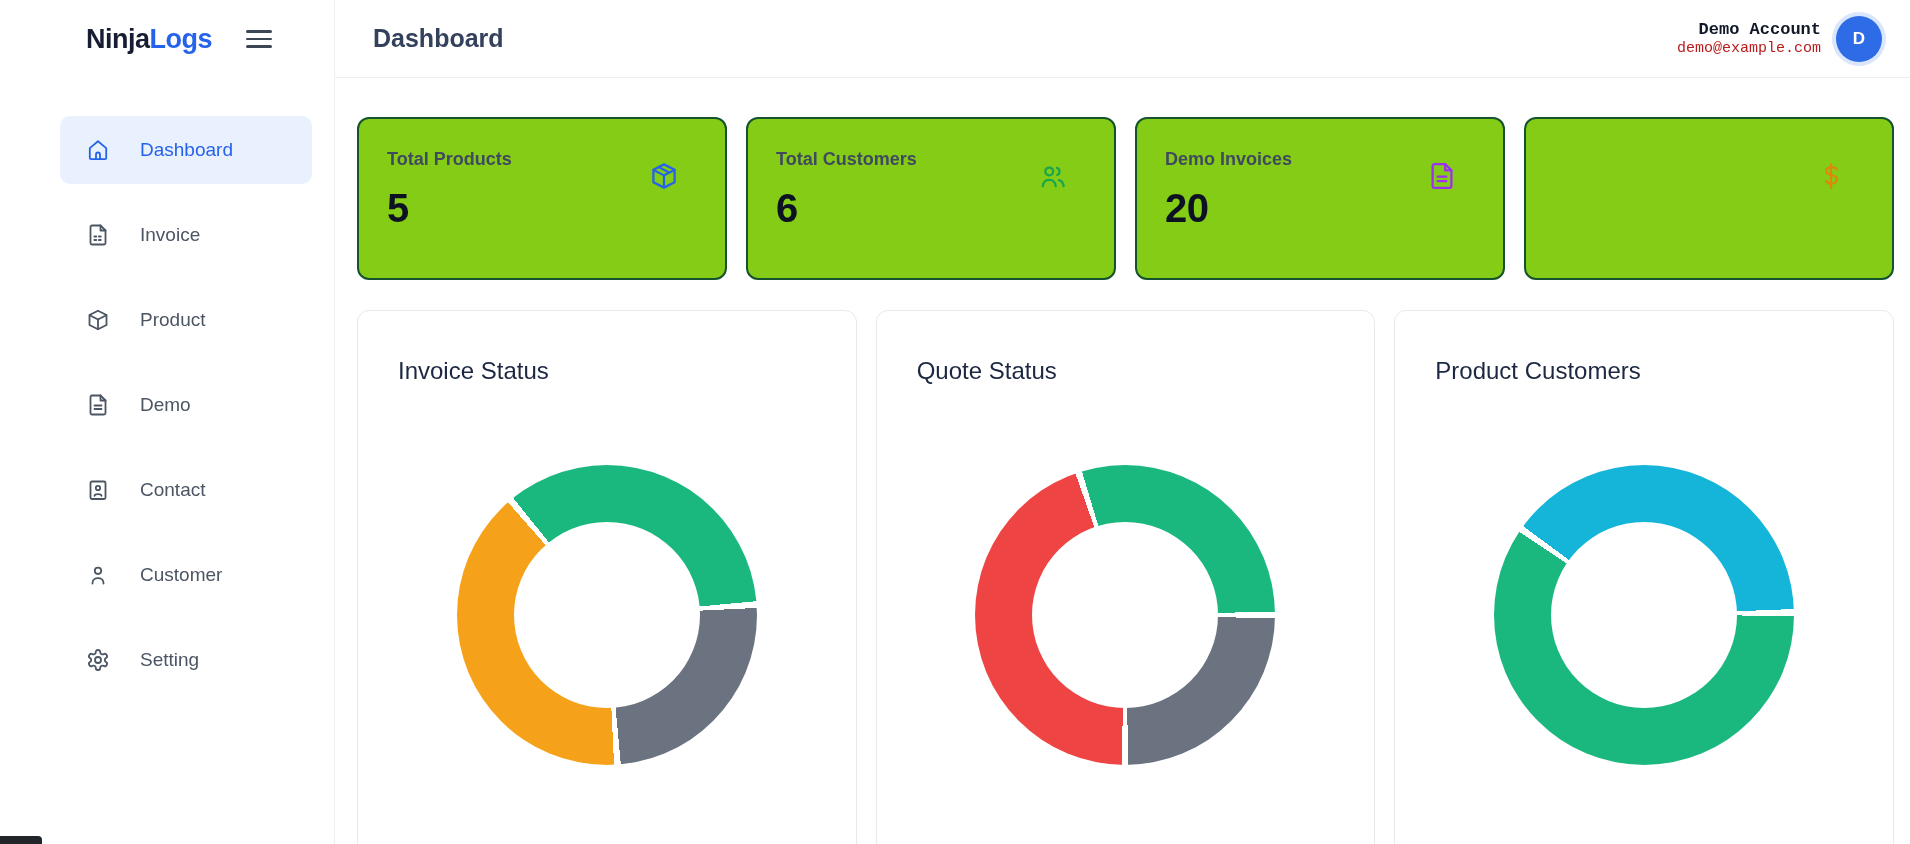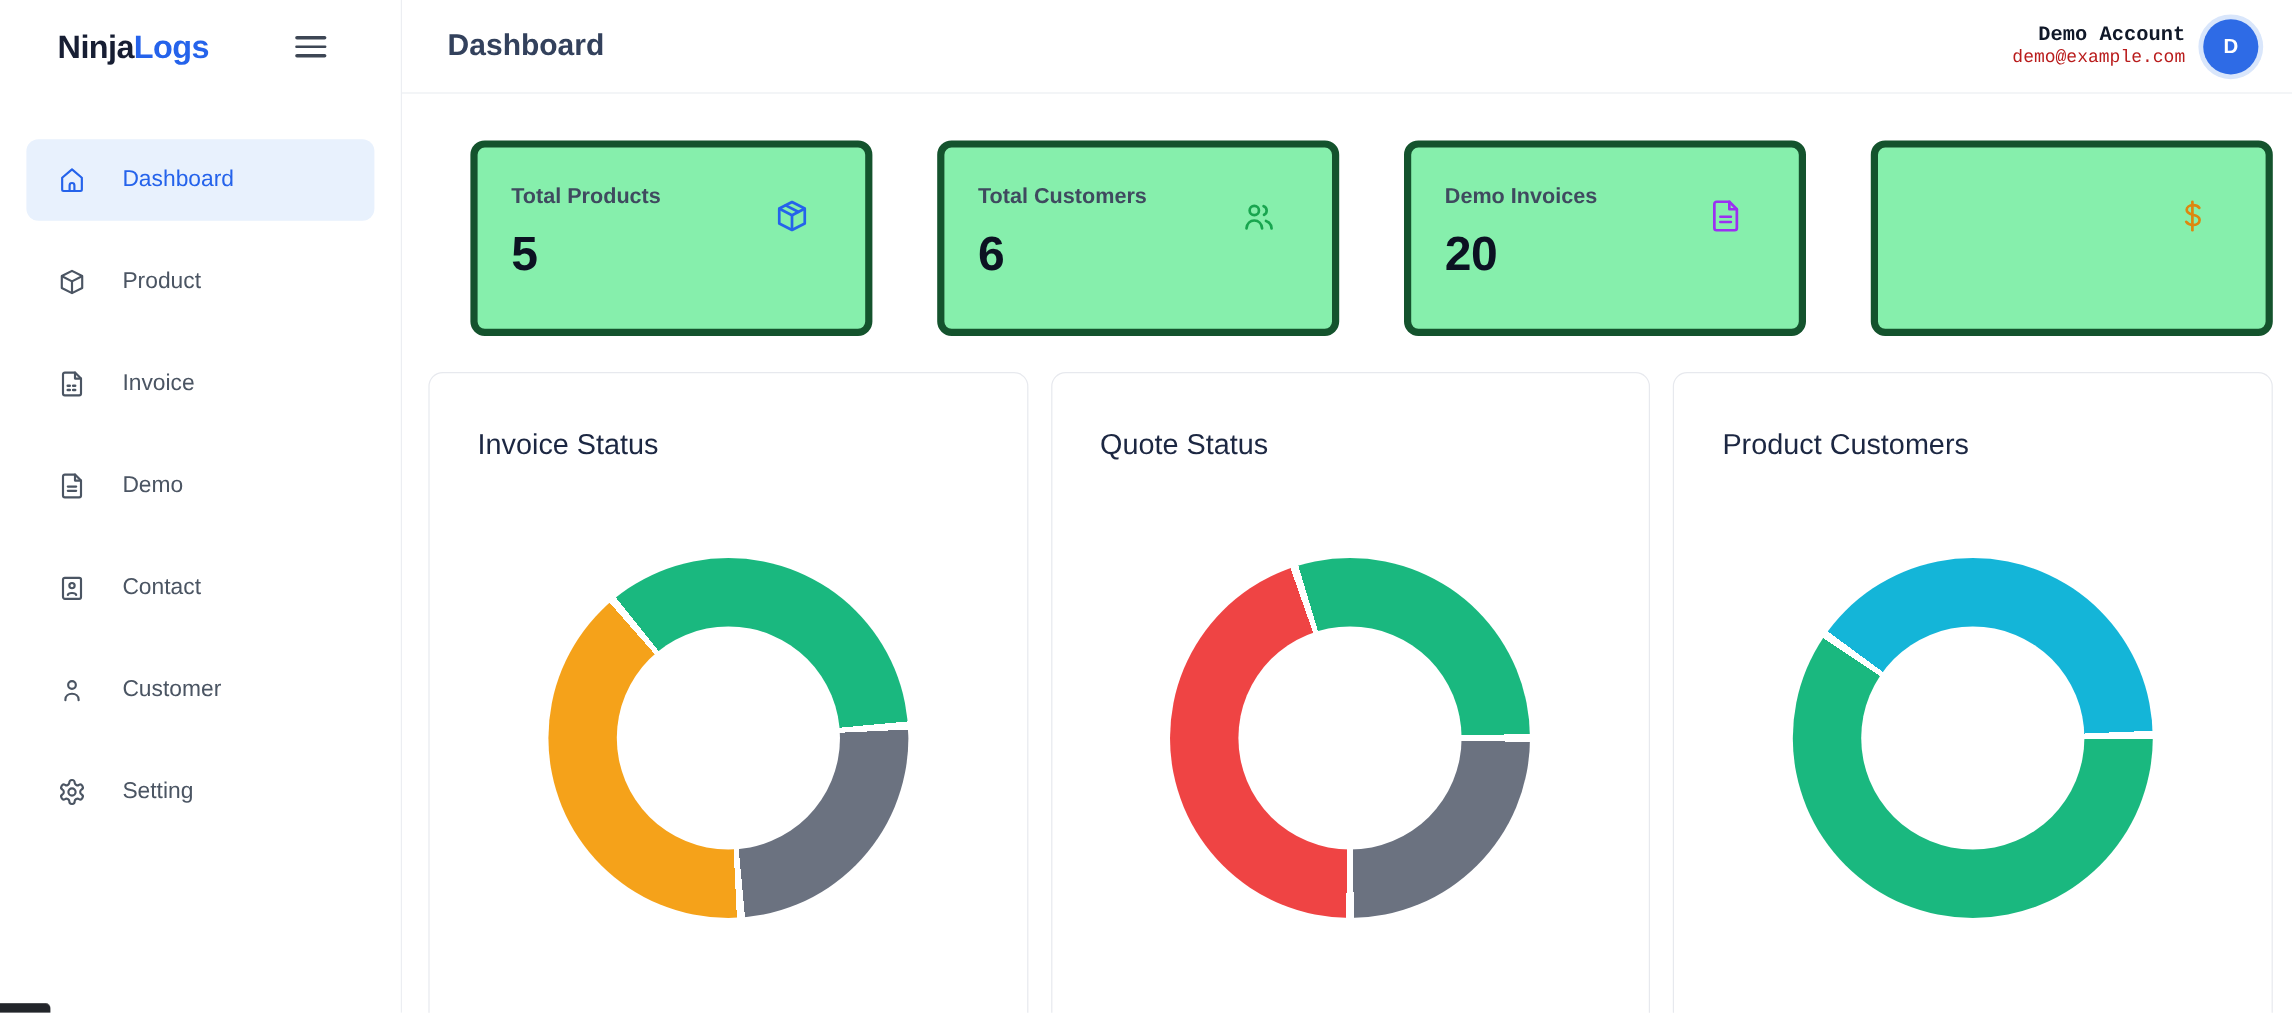--- a/index.html
+++ b/index.html
@@ -2,21 +2,21 @@
 <html><head>
 <meta charset="utf-8">
 <style>
   * { margin:0; padding:0; box-sizing:border-box; }
   html,body { width:1910px; height:844px; overflow:hidden; background:#fff;
               font-family:"Liberation Sans", sans-serif; }
   body { display:flex; }
 
   
   .sidebar { width:335px; min-width:335px; height:100%; background:#fff;
-             border-right:1px solid #eceef2; display:flex; flex-direction:column; }
+             border-right:1px solid #eceef2; display:flex; flex-direction:column;padding-left:38px; }
   .logo-row { height:78px; display:flex; align-items:center; justify-content:space-between;
               padding:0 62px 0 48px; }
   .logo { font-size:27px; font-weight:bold; color:#171e33; letter-spacing:-0.5px; cursor:pointer; }
   .logo .accent { color:#2563eb; }
   .burger { width:26px; cursor:pointer; }
   .burger span { display:block; height:2.5px; background:#3d4654; border-radius:2px; margin:5px 0; }
 
   nav { padding:38px 22px 0 22px; }
   .nav-item { height:68px; margin-bottom:17px; display:flex; align-items:center;
               padding-left:26px; gap:30px; border-radius:10px; color:#4b5563;
@@ -34,22 +34,22 @@
   .account-name { font-size:17px; font-weight:bold; color:#101828; line-height:1.25; }
   .account-email { font-size:15px; color:#b91c1c; line-height:1.25; }
   .avatar { width:46px; height:46px; border-radius:50%; background:#2e6be6; color:#fff;
             display:flex; align-items:center; justify-content:center; font-size:17px;
             font-weight:bold; box-shadow:0 0 0 4px #d9e6fb; margin-right:6px; }
 
   .content { padding:39px 16px 0 22px; }
 
   
   .stats-grid { display:grid; grid-template-columns:repeat(4,1fr); gap:19px; }
-  .stat-card { position:relative; height:163px; background:#86efac; border:6px solid #14532d;
-               border-radius:12px; padding:30px 28px;margin-left:35px; }
+  .stat-card { position:relative; height:163px; background:#84cc16; border:2px solid #14532d;
+               border-radius:12px; padding:30px 28px; }
   .stat-label { font-size:18px; font-weight:600; color:#3f4a5f; }
   .stat-value { font-size:40px; font-weight:800; color:#0c1222; margin-top:16px; letter-spacing:-0.5px; }
   .stat-icon { position:absolute; top:42px; right:46px; width:30px; height:30px; }
   .stat-icon svg { width:30px; height:30px; }
 
   
   .charts-grid { display:grid; grid-template-columns:repeat(3,1fr); gap:19px; margin-top:30px; }
   .chart-card { background:#fff; border:1px solid #e7e9ee; border-radius:12px;
                 height:560px; padding:46px 40px; }
   .chart-title { font-size:24px; font-weight:normal; color:#1c2742; }
@@ -80,33 +80,33 @@
   <nav>
     <div class="nav-item active">
       <svg viewBox="0 0 24 24" stroke-width="2">
         <path d="M3.8 10.1 12 3.2l8.2 6.9V20a1.2 1.2 0 0 1-1.2 1.2H5A1.2 1.2 0 0 1 3.8 20Z"></path>
         <path d="M10 21.2v-4.7a2 2 0 0 1 4 0v4.7"></path>
       </svg>
       <span>Dashboard</span>
     </div>
     <div class="nav-item">
       <svg viewBox="0 0 24 24">
+        <path d="M14.5 2.5H6A1.5 1.5 0 0 0 4.5 4v16A1.5 1.5 0 0 0 6 21.5h12a1.5 1.5 0 0 0 1.5-1.5V7.5Z"></path>
+        <path d="M14.5 2.5v5h5"></path>
+        <path d="M8.5 13.5h1.6M13 13.5h1.6M8.5 17h1.6M13 17h1.6" stroke-width="2.2"></path>
+      </svg>
+      <span>Invoice</span>
+    </div>
+    <div class="nav-item">
+      <svg viewBox="0 0 24 24">
         <path d="M12 2.7 20.5 7v10L12 21.3 3.5 17V7Z"></path>
         <path d="M3.7 7.2 12 11.5l8.3-4.3"></path>
           <path d="M12 11.5V21"></path>
       </svg>
       <span>Product</span>
-    </div>
-    <div class="nav-item">
-      <svg viewBox="0 0 24 24">
-        <path d="M14.5 2.5H6A1.5 1.5 0 0 0 4.5 4v16A1.5 1.5 0 0 0 6 21.5h12a1.5 1.5 0 0 0 1.5-1.5V7.5Z"></path>
-        <path d="M14.5 2.5v5h5"></path>
-        <path d="M8.5 13.5h1.6M13 13.5h1.6M8.5 17h1.6M13 17h1.6" stroke-width="2.2"></path>
-      </svg>
-      <span>Invoice</span>
     </div>
     <div class="nav-item">
       <svg viewBox="0 0 24 24">
         <path d="M14.5 2.5H6A1.5 1.5 0 0 0 4.5 4v16A1.5 1.5 0 0 0 6 21.5h12a1.5 1.5 0 0 0 1.5-1.5V7.5Z"></path>
         <path d="M14.5 2.5v5h5"></path>
         <path d="M8.5 12.5h7M8.5 16h7"></path>
       </svg>
       <span>Demo</span>
     </div>
     <div class="nav-item">

